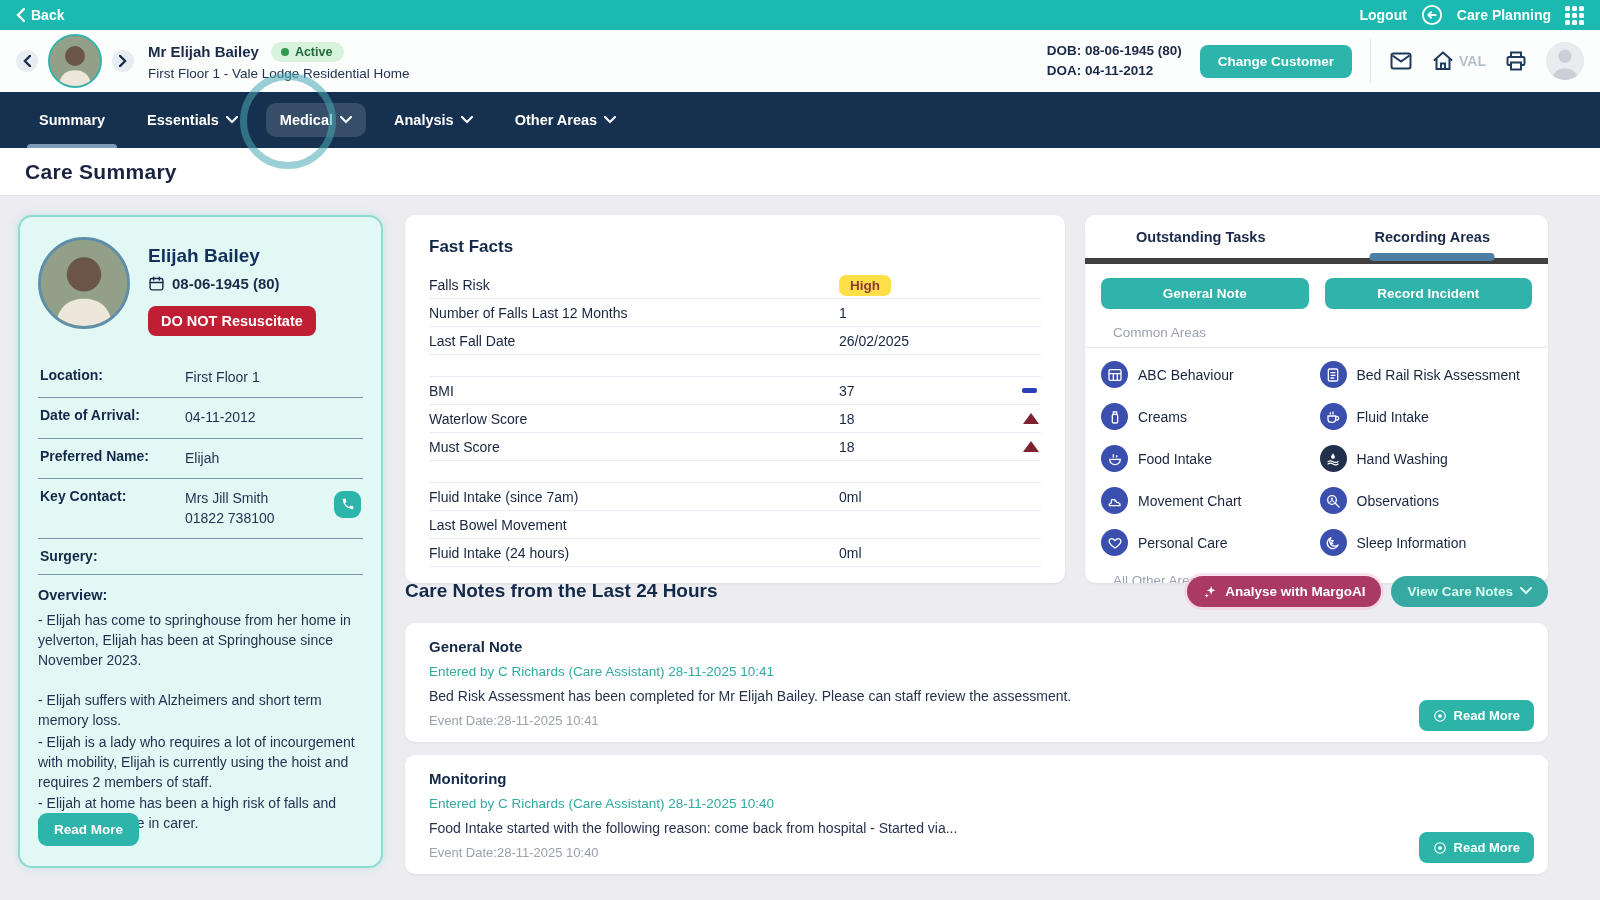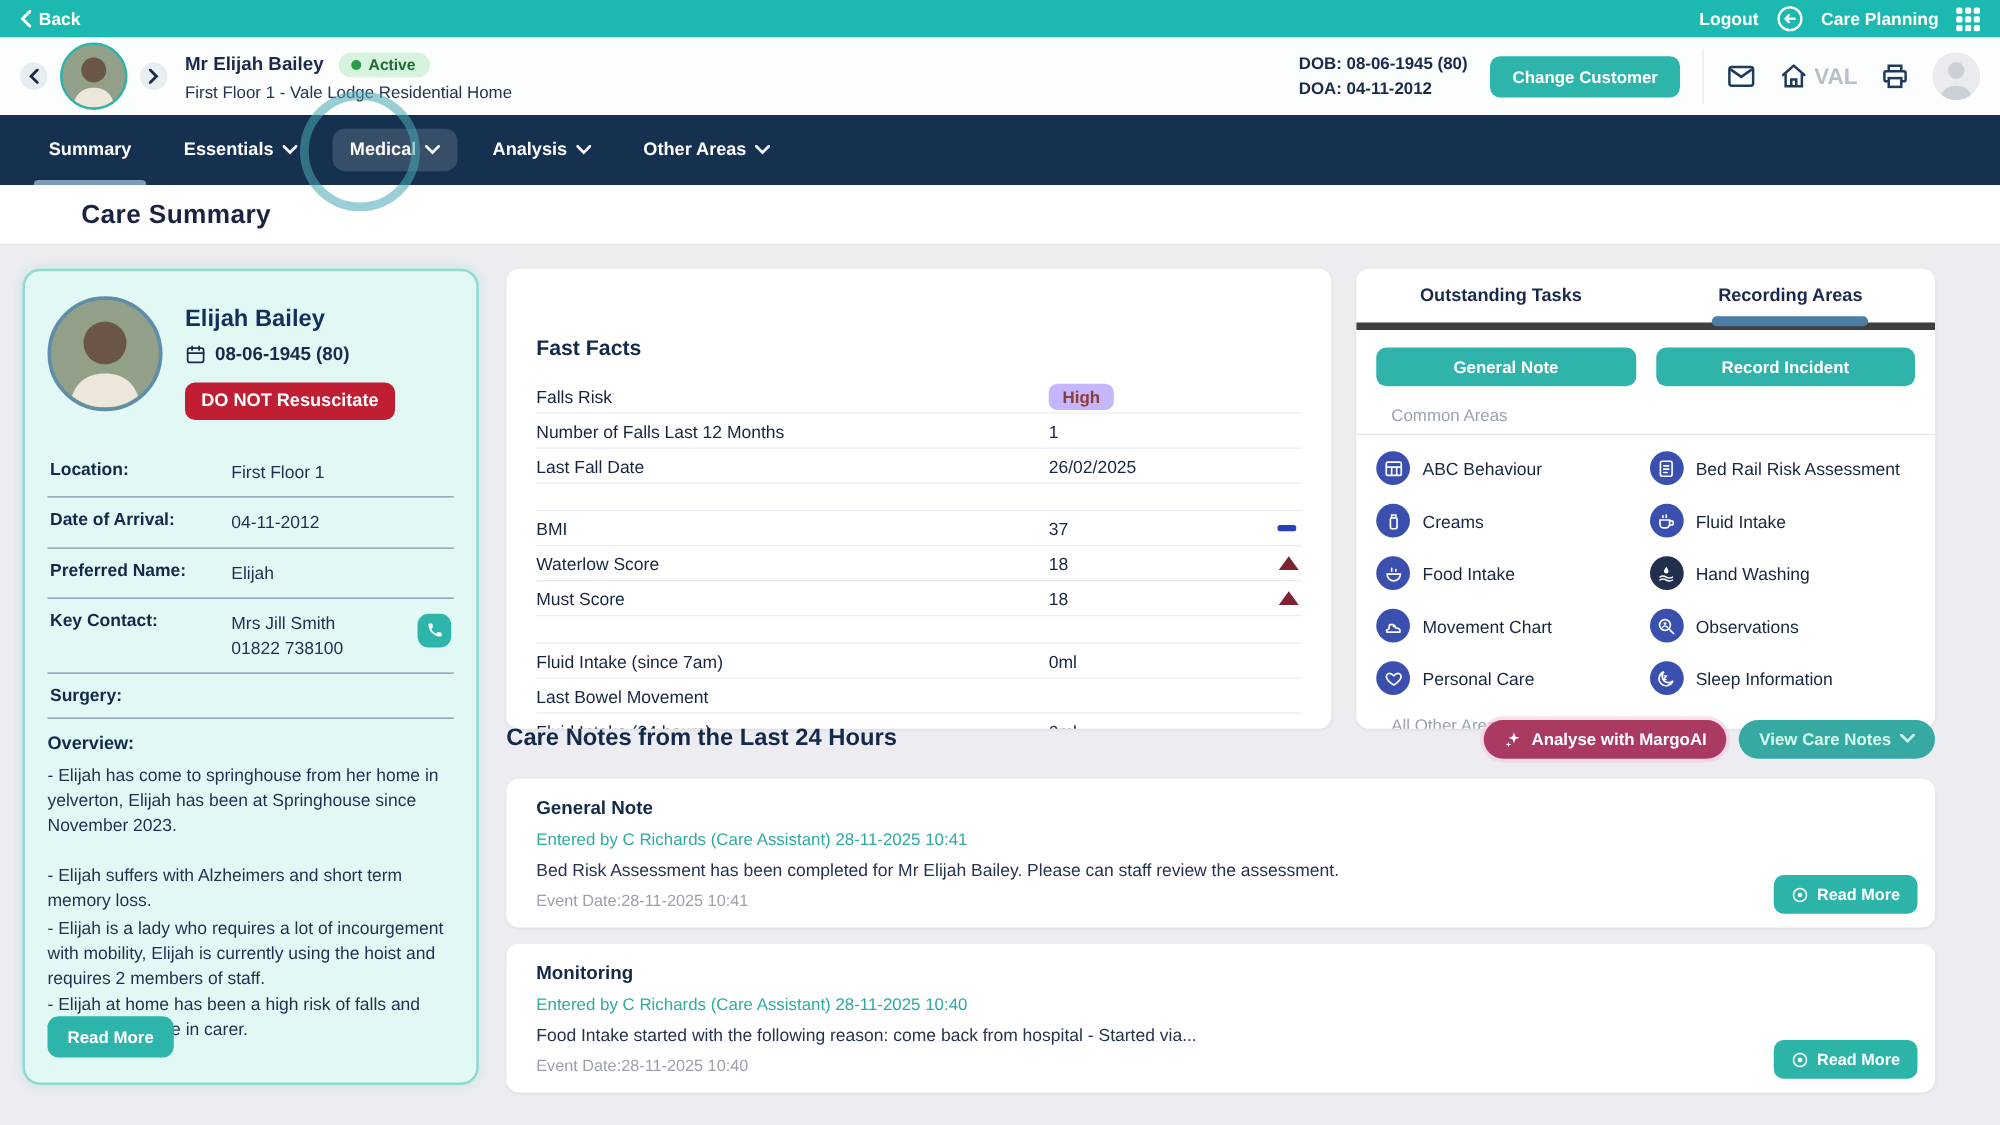--- a/index.html
+++ b/index.html
@@ -29,39 +29,39 @@
     border-radius:12px; padding:3px 12px 3px 10px; display:flex; align-items:center; gap:6px; }
   .status-pill i { width:8px; height:8px; border-radius:50%; background:#2c9a4b; }
   .ploc { font-size:13.5px; color:#24334f; margin-top:4px; }
   .pheader-right { margin-left:auto; display:flex; align-items:center; gap:18px; }
   .dob-block { text-align:left; font-size:13.5px; font-weight:bold; color:#1b2a4a; line-height:1.5; }
   .change-btn { background:#2db4ab; color:#fff; font-weight:bold; font-size:13.5px;
     border:none; border-radius:8px; padding:9px 18px; cursor:pointer; }
   .vdiv { width:1px; height:44px; background:#e4e7ec; }
   .hicon { width:24px; height:24px; color:#1e3a5c; cursor:pointer; }
   .val-group { display:flex; align-items:center; gap:4px; }
-  .val-label { color:#b7bfca; font-weight:bold; font-size:18px; }
+  .val-label { color:#b7bfca; font-weight:bold; font-size:14px; }
   .user-avatar { width:38px; height:38px; border-radius:50%; background:#e9ebef; overflow:hidden; cursor:pointer; }
 
   
   .navbar { position:absolute; left:0; top:92px; width:1600px; height:56px; background:#163150;
     display:flex; align-items:center; padding:0 25px; gap:14px; }
   .nav-item { position:relative; color:#fff; font-size:14.5px; font-weight:bold;
     display:flex; align-items:center; gap:7px; padding:9px 14px; border-radius:10px; cursor:pointer; }
   .nav-item.highlighted { background:rgba(255,255,255,0.14); }
   .nav-item.active::after { content:""; position:absolute; left:2px; right:2px; bottom:-14px;
     height:7px; background:#7d9cb8; border-radius:4px; }
   .nav-item svg { opacity:0.95; }
   .click-ring { position:absolute; left:240px; top:73px; width:96px; height:96px; border-radius:50%;
     border:7px solid rgba(73,168,180,0.55); pointer-events:none; z-index:5; }
 
   
   .titlebar { position:absolute; left:0; top:148px; width:1600px; height:48px; background:#ffffff;
     display:flex; align-items:center; padding:0 25px; border-bottom:1px solid #e7e4ea; }
-  .titlebar h1 { font-size:21px; font-weight:bold; color:#1b2340; letter-spacing:0.3px;margin-left:40px; }
+  .titlebar h1 { font-size:21px; font-weight:bold; color:#1b2340; letter-spacing:0.3px; }
 
   
   .card { background:#fff; border-radius:10px; box-shadow:0 1px 3px rgba(20,40,70,0.07); }
 
   .profile-card { position:absolute; left:18px; top:215px; width:365px; height:653px;
     background:#e2f8f4; border:2px solid #8edbd2; border-radius:14px; padding:20px 18px;
     box-shadow:0 0 10px rgba(80,200,190,0.25); }
   .profile-top { display:flex; gap:18px; }
   .pc-avatar { width:92px; height:92px; border-radius:50%; border:3px solid #5f8fa8; overflow:hidden;
     flex:0 0 auto; background:#8f9d86; }
@@ -80,27 +80,27 @@
   .overview-lbl { font-weight:bold; font-size:14.5px; color:#13294a; margin-top:12px; }
   .overview-text { font-size:14px; color:#1f3050; line-height:1.42; margin-top:8px; }
   .overview-text p { margin-bottom:2px; }
   .overview-text p.gap { height:16px; }
   .readmore-left { position:absolute; left:18px; bottom:20px; background:#2db4ab; color:#fff;
     font-weight:bold; font-size:13.5px; border:none; border-radius:9px; padding:9px 16px; cursor:pointer; }
 
   
   .facts-card { position:absolute; left:405px; top:215px; width:660px; height:368px;
     padding:22px 24px 0 24px; overflow:hidden; }
-  .facts-title { font-size:17px; font-weight:bold; color:#13294a; margin-bottom:14px;margin-top:32px; }
+  .facts-title { font-size:17px; font-weight:bold; color:#13294a; margin-bottom:14px; }
   .frow { display:flex; align-items:center; min-height:28px; padding:4px 0;
     border-bottom:1px solid #e8ebf1; font-size:14px; }
   .frow .flbl { width:410px; color:#18253f; flex:0 0 auto; }
   .frow .fval { color:#18253f; flex:1; }
   .frow.spacer { min-height:22px; }
-  .badge-high { background:#c4b5fd; color:#8d3b33; font-weight:bold; font-size:13.5px;
+  .badge-high { background:#fde047; color:#8d3b33; font-weight:bold; font-size:13.5px;
     border-radius:7px; padding:3px 11px; }
   .trend-flat { width:15px; height:4.5px; background:#2a3fb8; border-radius:2px; margin-left:auto; margin-right:4px; }
   .trend-up { width:0; height:0; border-left:8px solid transparent; border-right:8px solid transparent;
     border-bottom:11px solid #7c2230; margin-left:auto; margin-right:2px; }
 
   
   .record-card { position:absolute; left:1085px; top:215px; width:463px; height:368px; overflow:hidden; }
   .rtabs { display:flex; border-bottom:6px solid #404040; height:49px; }
   .rtab { flex:1; display:flex; align-items:center; justify-content:center; font-size:14.5px;
     font-weight:bold; color:#1b2a4a; position:relative; cursor:pointer; }

